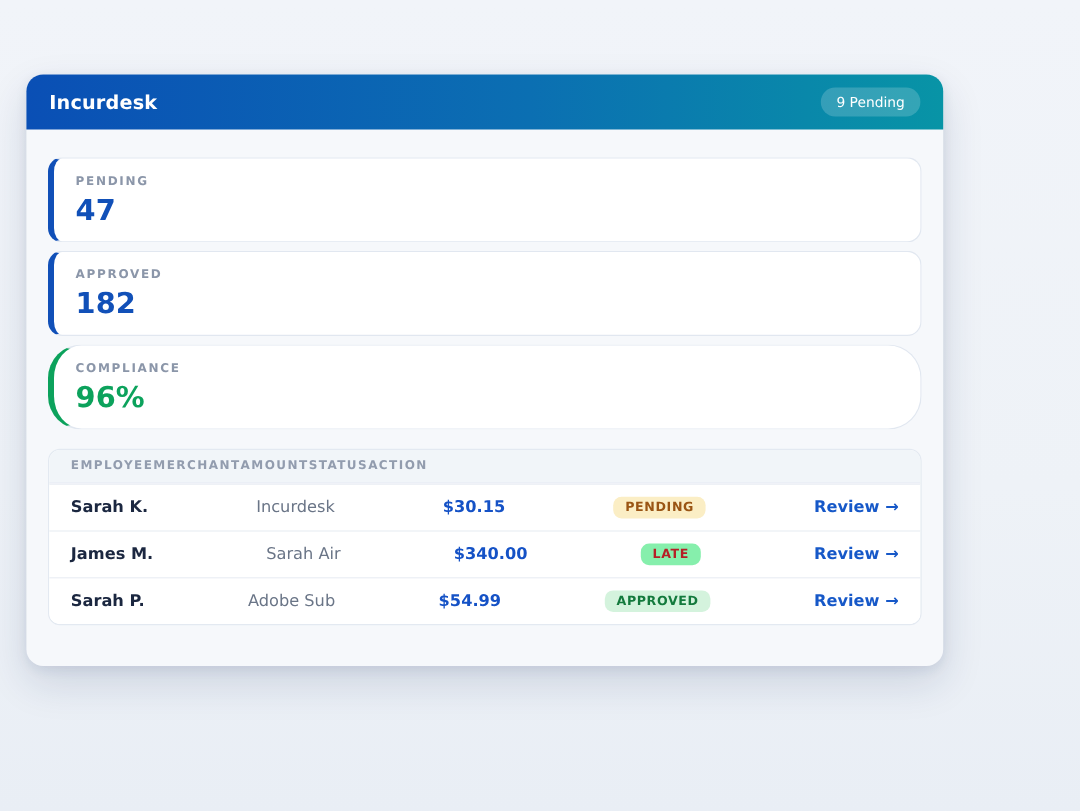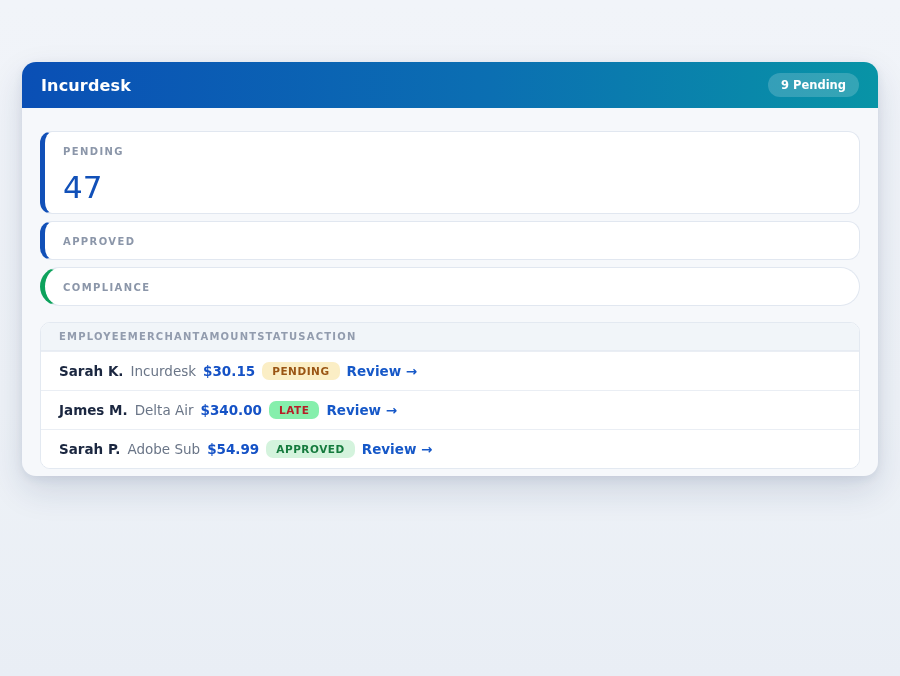--- a/index.html
+++ b/index.html
@@ -3,54 +3,54 @@
 <meta charset="utf-8">
 <style>
   * { margin:0; padding:0; box-sizing:border-box; }
   html,body { width:900px; height:676px; }
   body {
     font-family:"DejaVu Sans","Liberation Sans",sans-serif;
     background:linear-gradient(180deg,#f1f4f9 0%,#eef2f7 60%,#e9eef5 100%);
     overflow:hidden;
   }
   .app-card {
-    width:856px; margin:62px 22px 0;
+    width:764px; margin:62px 22px 0;
     background:#f6f8fb;
     border-radius:14px;
     box-shadow:0 14px 34px rgba(20,45,90,.14), 0 3px 10px rgba(20,45,90,.08);
   }
   .app-header {
     height:46px;
     background:linear-gradient(90deg,#0a4fb5 0%,#0b6fb2 55%,#0894a6 100%);
     border-radius:14px 14px 0 0;
     display:flex; align-items:center; justify-content:space-between;
     padding:0 19px;
   }
   .app-title { color:#ffffff; font-size:16px; font-weight:bold; letter-spacing:.01em; }
   .header-badge {
     background:rgba(255,255,255,.18);
-    color:#ffffff; font-size:11.5px; font-weight:bold;
+    color:#ffffff; font-size:11.5px; font-weight:normal;
     padding:5px 13px; border-radius:999px; white-space:nowrap;
   }
-  .app-body { padding:23px 18px 7px; }
+  .app-body { padding:23px 18px 34px; }
 
   .stat-card {
     background:#ffffff;
     border:1px solid #e1e7f0;
     border-left:5px solid #1150b8;
     border-radius:12px;
     padding:14px 18px 12px;
     margin-bottom:7px;
   }
   .stat-card.accent-green { border-left-color:#0ca25c;border-radius:28px; }
   .stat-label {
     color:#8b96a9; font-size:10px; font-weight:bold;
     letter-spacing:.14em; text-transform:uppercase;
   }
-  .stat-value { color:#1150b8; font-size:31px; font-weight:normal; margin-top:16px; line-height:28px; }
+  .stat-value { color:#1150b8; font-size:24px; font-weight:bold; margin-top:4px; line-height:28px; }
   .stat-card.accent-green .stat-value { color:#0ca25c; }
 
   .tx-table {
     margin-top:16px;
     background:#ffffff;
     border:1px solid #e3e9f1;
     border-radius:10px;
     overflow:hidden;
   }
   .tx-head {
@@ -62,20 +62,21 @@
     display:flex;
     text-align:center;
   }
   .tx-row {
     display:flex; align-items:center;
     padding:10px 18px;
     font-size:13.5px;
     border-top:1px solid #eaeef4;
     background:#ffffff;
     gap:7px;
+    justify-content:space-between;
   }
   .tx-row:first-of-type { border-top:none; }
   .tx-employee { color:#1b2740; font-weight:bold; }
   .tx-merchant { color:#6a7587; }
   .tx-amount { color:#1552c6; font-weight:bold; }
   .tx-action { color:#1658c8; font-weight:bold; cursor:pointer; text-decoration:none; }
   .status-badge {
     font-size:10.5px; font-weight:bold; letter-spacing:.05em;
     padding:3px 10px; border-radius:7px; white-space:nowrap;
   }
@@ -95,25 +96,27 @@
 
   <div class="app-body">
 
     <div class="stat-card">
       <div class="stat-label">PENDING</div>
       <div class="stat-value">47</div>
     </div>
 
     <div class="stat-card">
       <div class="stat-label">APPROVED</div>
+      <div class="stat-value">182</div>
     </div>
 
 
     <div class="stat-card accent-green">
       <div class="stat-label">COMPLIANCE</div>
+      <div class="stat-value">96%</div>
     </div>
 
     <div class="tx-table">
 
       <div class="tx-head">
         <span>EMPLOYEE</span>
           <span>MERCHANT</span>
           <span>AMOUNT</span>
           <span>STATUS</span>
           <span>ACTION</span>
@@ -122,21 +125,21 @@
       <div class="tx-row">
         <span class="tx-employee">Sarah K.</span>
         <span class="tx-merchant">Incurdesk</span>
         <span class="tx-amount">$30.15</span>
         <span class="status-badge badge-pending">PENDING</span>
         <a class="tx-action">Review →</a>
       </div>
 
       <div class="tx-row">
         <span class="tx-employee">James M.</span>
-        <span class="tx-merchant">Delta Air</span>
+        <span class="tx-merchant">Sarah Air</span>
         <span class="tx-amount">$340.00</span>
         <span class="status-badge badge-late">LATE</span>
         <a class="tx-action">Review →</a>
       </div>
 
       <div class="tx-row">
         <span class="tx-employee">Sarah P.</span>
         <span class="tx-merchant">Adobe Sub</span>
         <span class="tx-amount">$54.99</span>
         <span class="status-badge badge-approved">APPROVED</span>

